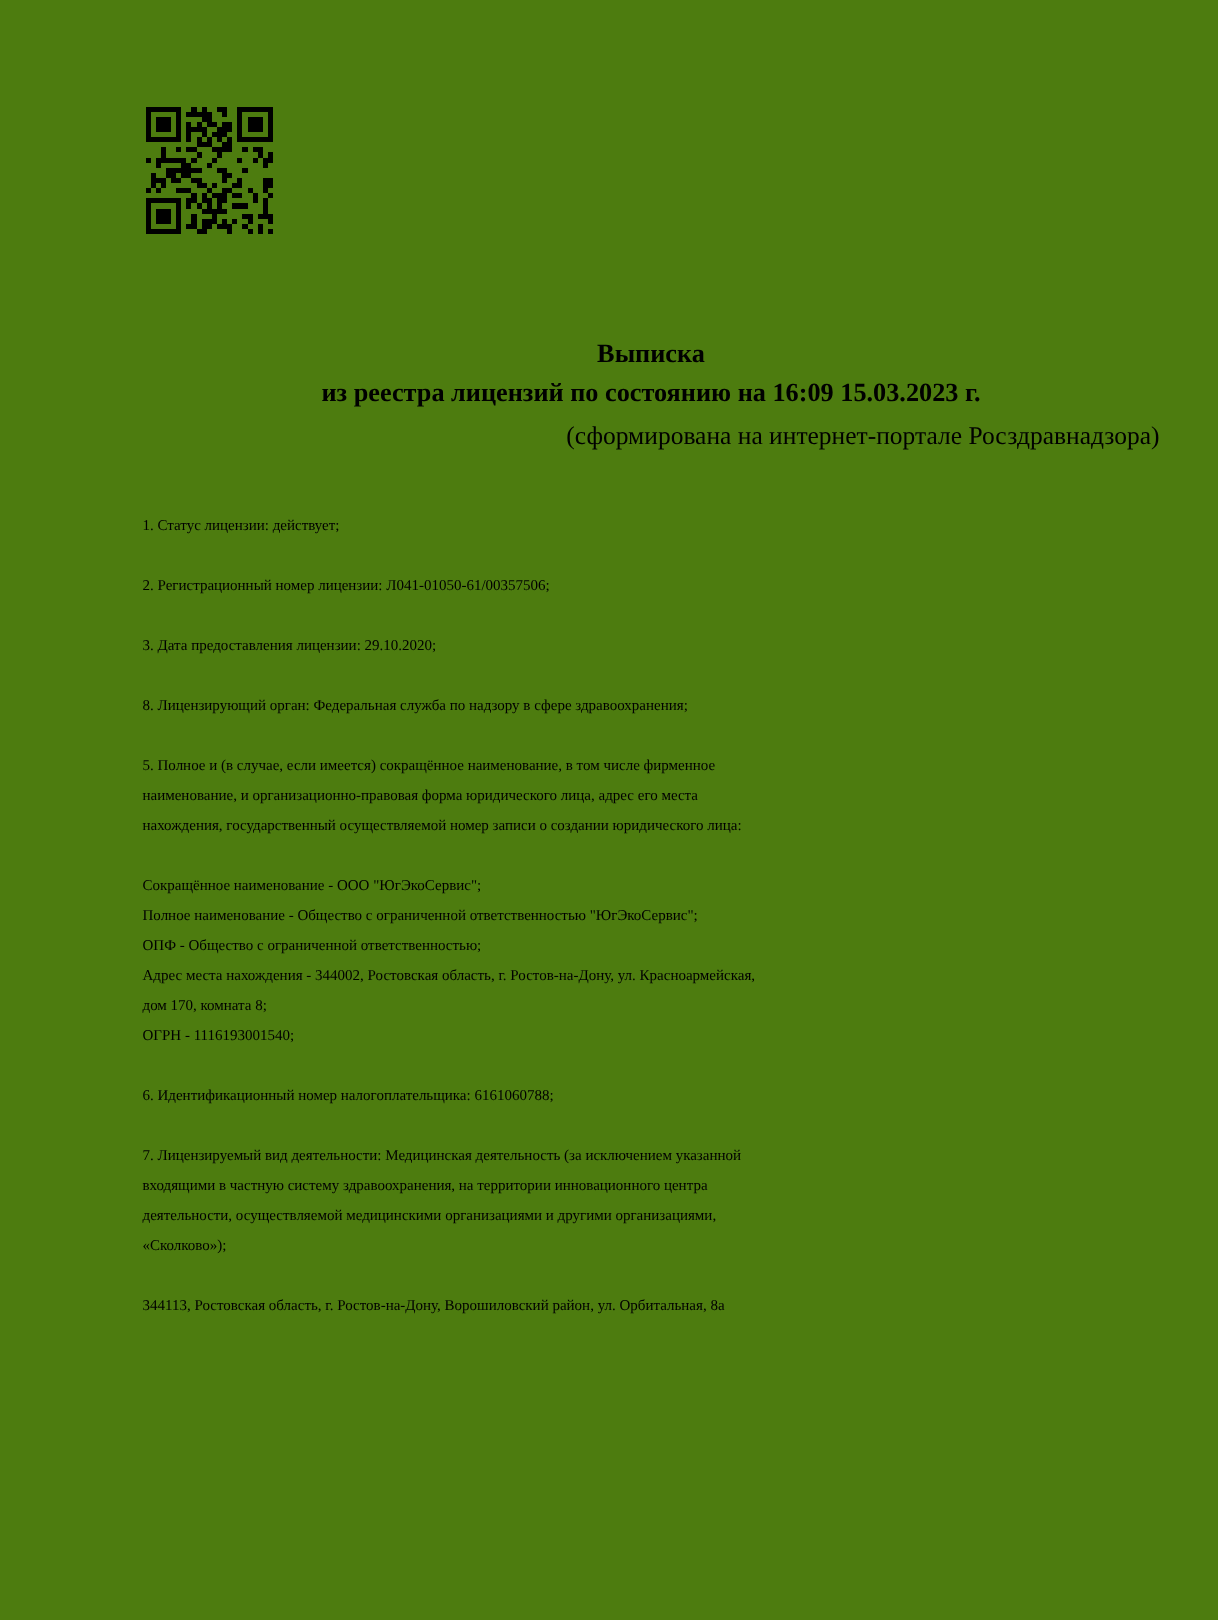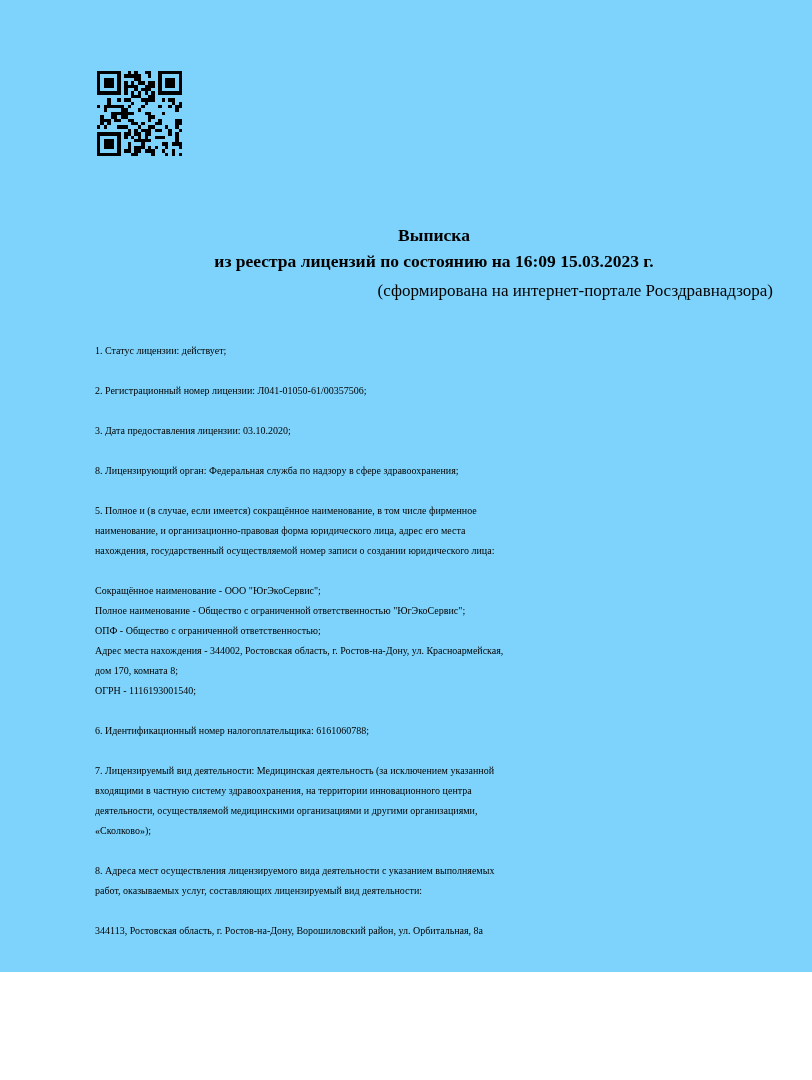--- a/index.html
+++ b/index.html
@@ -3,22 +3,22 @@
 <meta charset="utf-8">
 <style>
   html, body {
     margin: 0;
     padding: 0;
     background: #ffffff;
   }
   .page {
     position: relative;
     width: 812px;
-    height: 972px;
-    background: #7dd3fc;
+    height: 1080px;
+    background: #4d7c0f;
     font-family: "Liberation Serif", "DejaVu Serif", serif;
     color: #000000;
     overflow: hidden;
   }
   .qr {
     position: absolute;
     left: 97px;
     top: 71px;
     width: 85px;
     height: 85px;
@@ -350,21 +350,21 @@
     </div>
     <div class="subtitle">(сформирована на интернет-портале Росздравнадзора)</div>
     <div class="paragraphs" id="paragraphs">
         <div class="para">
           <div class="line">1. Статус лицензии: действует;</div>
         </div>
         <div class="para">
           <div class="line">2. Регистрационный номер лицензии: Л041-01050-61/00357506;</div>
         </div>
         <div class="para">
-          <div class="line">3. Дата предоставления лицензии: 03.10.2020;</div>
+          <div class="line">3. Дата предоставления лицензии: 29.10.2020;</div>
         </div>
         <div class="para">
           <div class="line">8. Лицензирующий орган: Федеральная служба по надзору в сфере здравоохранения;</div>
         </div>
         <div class="para">
           <div class="line">5. Полное и (в случае, если имеется) сокращённое наименование, в том числе фирменное</div>
           <div class="line">наименование, и организационно-правовая форма юридического лица, адрес его места</div>
           <div class="line">нахождения, государственный осуществляемой номер записи о создании юридического лица:</div>
         </div>
         <div class="para">
@@ -378,21 +378,17 @@
         <div class="para">
           <div class="line">6. Идентификационный номер налогоплательщика: 6161060788;</div>
         </div>
         <div class="para">
           <div class="line">7. Лицензируемый вид деятельности: Медицинская деятельность (за исключением указанной</div>
           <div class="line">входящими в частную систему здравоохранения, на территории инновационного центра</div>
           <div class="line">деятельности, осуществляемой медицинскими организациями и другими организациями,</div>
           <div class="line">«Сколково»);</div>
         </div>
         <div class="para">
-          <div class="line">8. Адреса мест осуществления лицензируемого вида деятельности с указанием выполняемых</div>
-          <div class="line">работ, оказываемых услуг, составляющих лицензируемый вид деятельности:</div>
-        </div>
-        <div class="para">
           <div class="line">344113, Ростовская область, г. Ростов-на-Дону, Ворошиловский район, ул. Орбитальная, 8а</div>
         </div>
       </div>
   </div>
 </div>
 
 </body></html>

